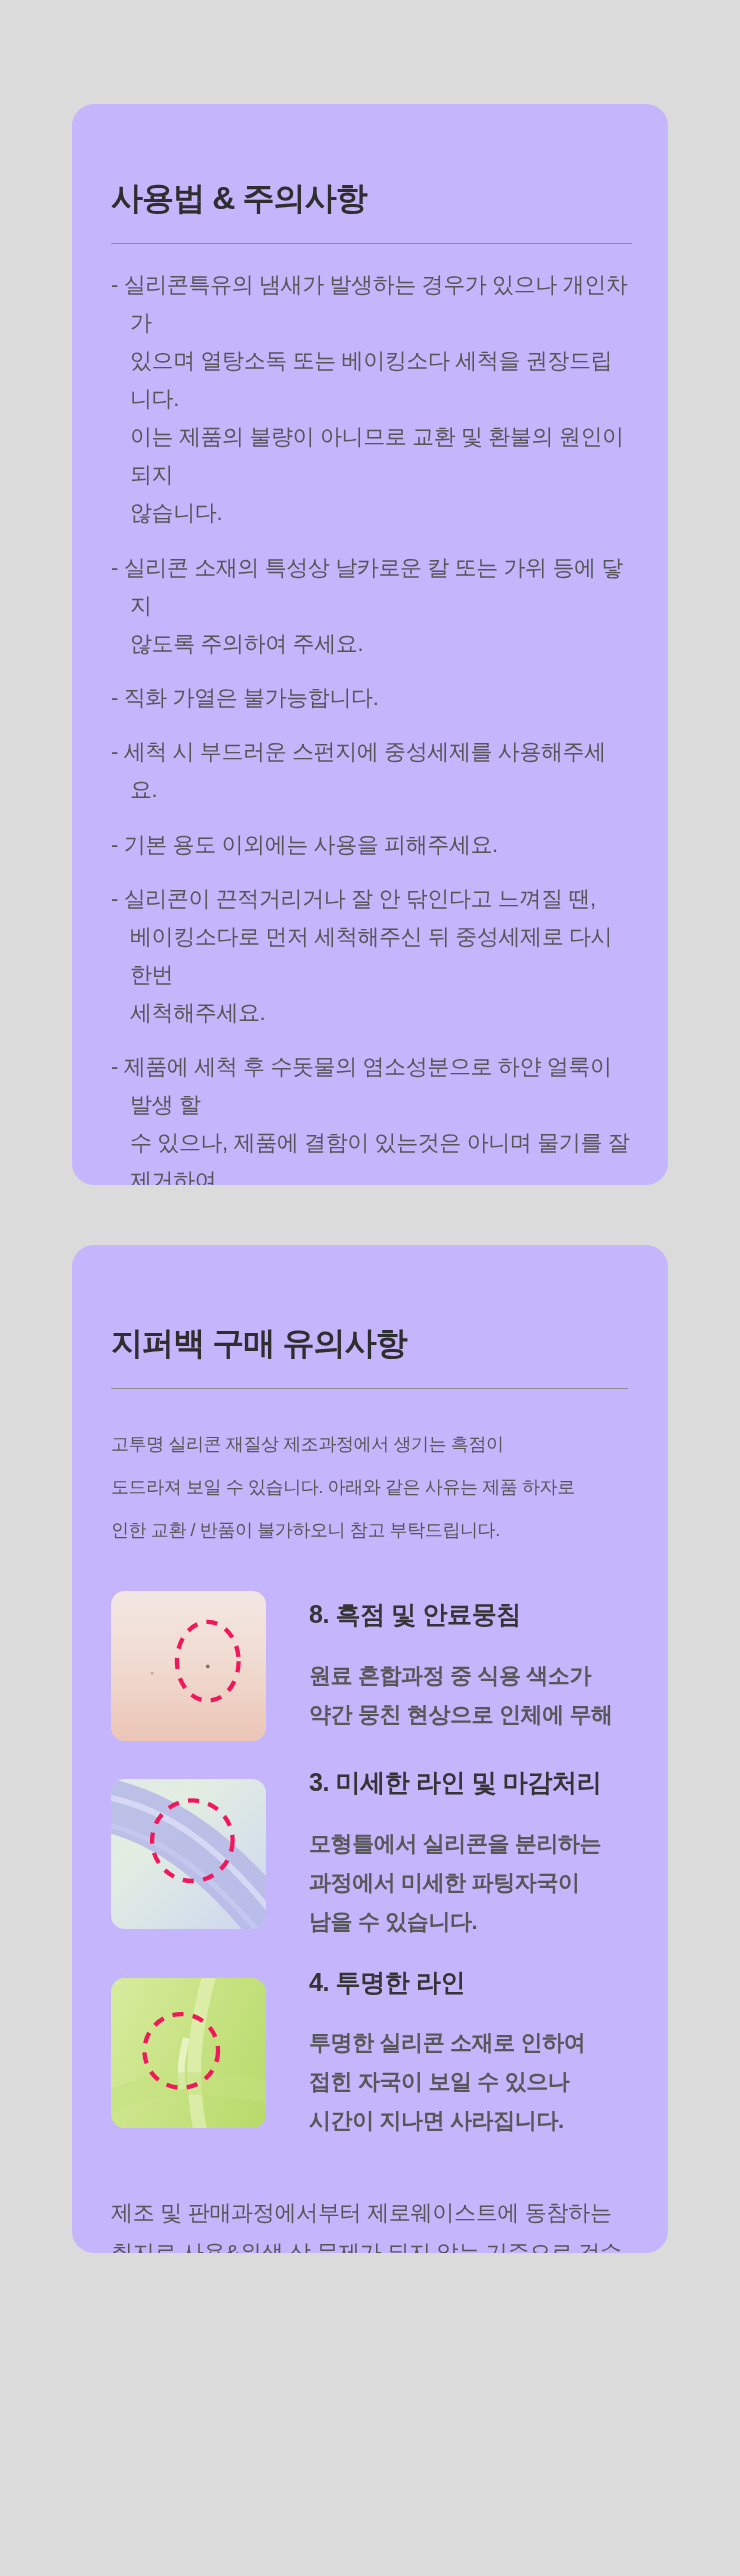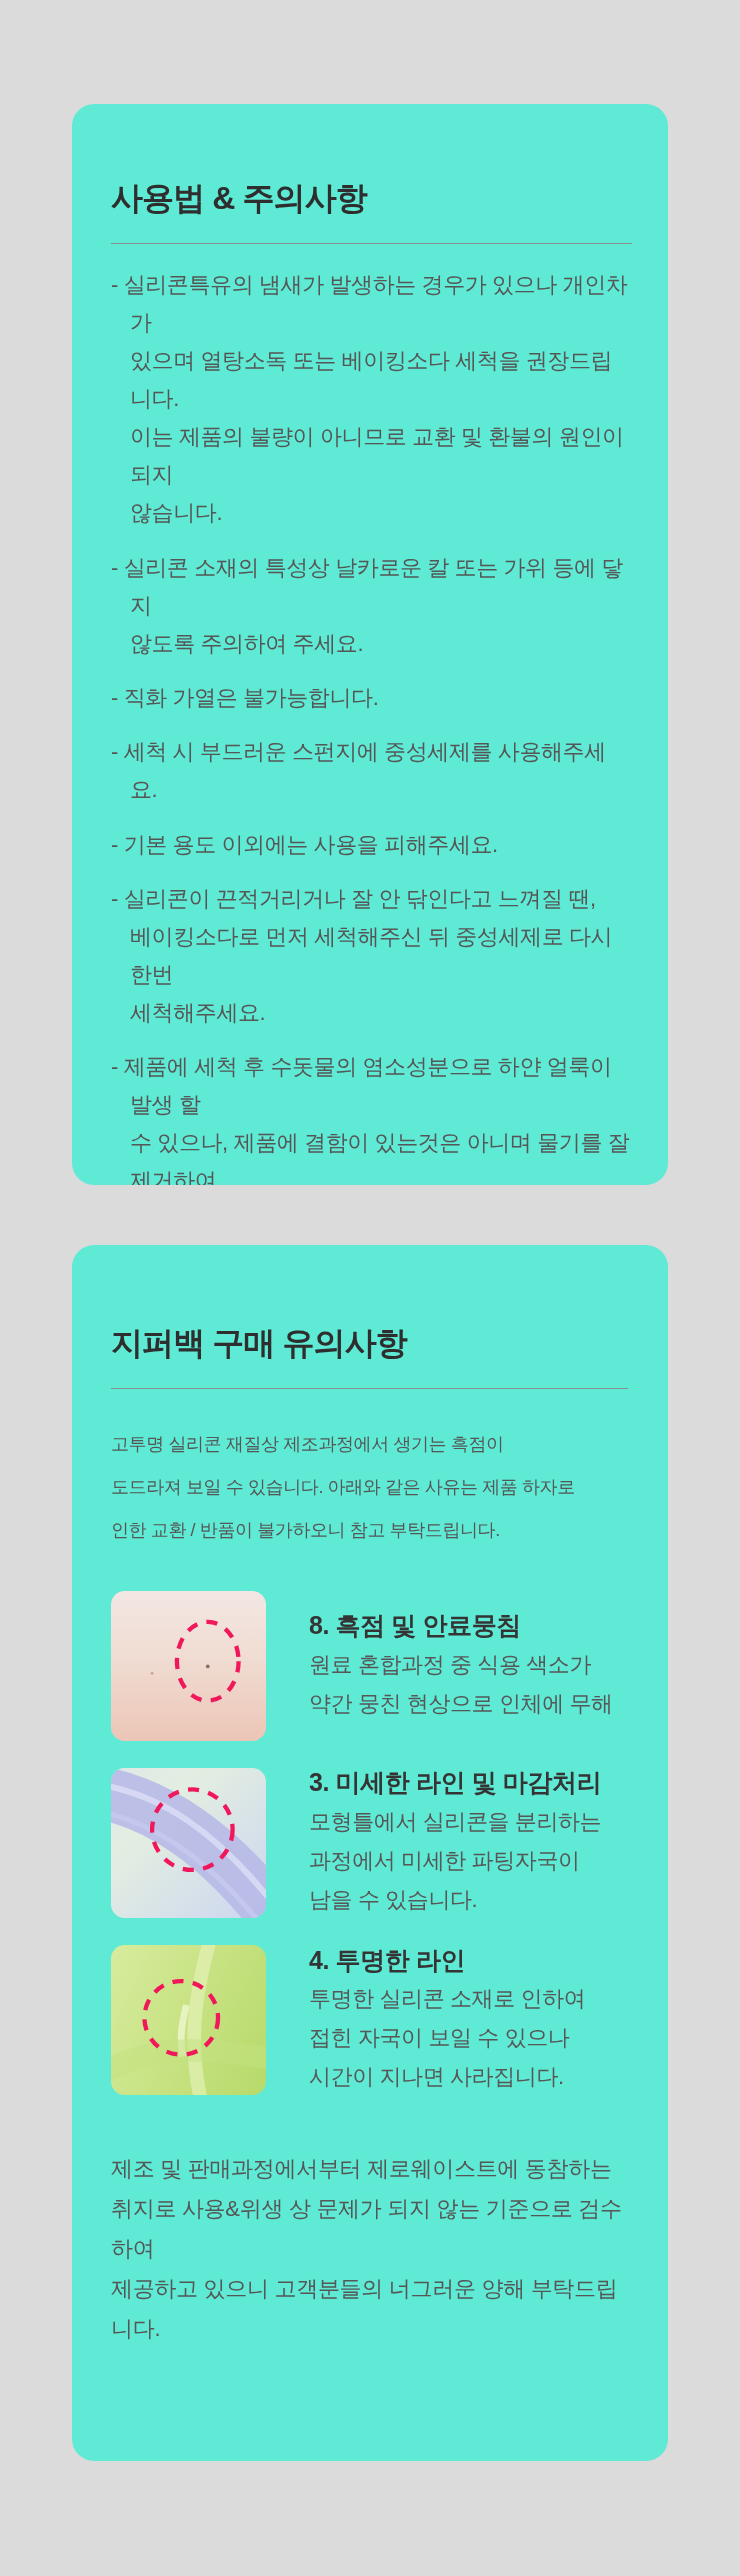--- a/index.html
+++ b/index.html
@@ -3,25 +3,25 @@
 <meta charset="utf-8">
 <style>
   html,body{margin:0;padding:0;}
   body{
     width:740px;height:2576px;
     background:#dbdbdb;
     font-family:"Liberation Sans","DejaVu Sans",sans-serif;
     color:#565656;
   }
   .card{
-    width:596px;margin:0 auto;background:#5eead4;border-radius:22px;
+    width:596px;margin:0 auto;background:#c4b5fd;border-radius:22px;
     box-sizing:border-box;overflow:hidden;
   }
   #usage-card{margin-top:104px;height:1081px;padding:48px 36px 0 39px;}
-  #zipper-card{margin-top:60px;height:1216px;padding:52px 40px 0 39px;}
+  #zipper-card{margin-top:60px;height:1008px;padding:52px 40px 0 39px;}
   .card-title{
     font-size:32px;font-weight:bold;color:#2e2e2e;letter-spacing:-0.9px;line-height:1.2;
   }
   .divider{border:none;border-top:1.7px solid #8d8d8d;margin:17px 0 0 0;}
   .usage-list{margin-top:22px;}
   .usage-item{
     font-size:22px;line-height:38px;color:#565656;letter-spacing:-0.4px;
     white-space:pre-line;padding-left:19px;text-indent:-19px;margin:0 0 16.3px 0;
   }
   .intro{
@@ -37,22 +37,22 @@
   .swatch svg{position:absolute;left:0;top:0;width:100%;height:100%;}
   .sw1{background:linear-gradient(180deg,#f3e7e4 0%,#f0dcd2 45%,#ecc6b7 100%);}
   .sw2{background:linear-gradient(165deg,#eef1f3 0%,#e8edf0 50%,#dde4e8 100%);}
   .sw3{background:linear-gradient(135deg,#dfe9e8 0%,#e3eee1 30%,#ccd6f0 100%);}
   .sw4{background:linear-gradient(115deg,#d7ec9e 0%,#c9e385 45%,#b7da6a 100%);}
   .defect-text{margin-left:43px;}
   .defect-title{
     font-size:25px;font-weight:bold;color:#343434;letter-spacing:-0.4px;line-height:1.25;
   }
   .defect-body{
-    margin-top:3px;font-size:22px;line-height:39px;color:#575757;
-    letter-spacing:-0.4px;white-space:pre-line;
+    margin-top:25px;font-size:22px;line-height:39px;color:#575757;
+    letter-spacing:-0.4px;white-space:pre-line;font-weight:bold;
   }
   .closing{
     margin-top:53px;font-size:22px;line-height:40px;color:#565656;
     letter-spacing:-0.3px;white-space:pre-line;
   }
 </style>
 </head>
 <body>
 
 <div>

